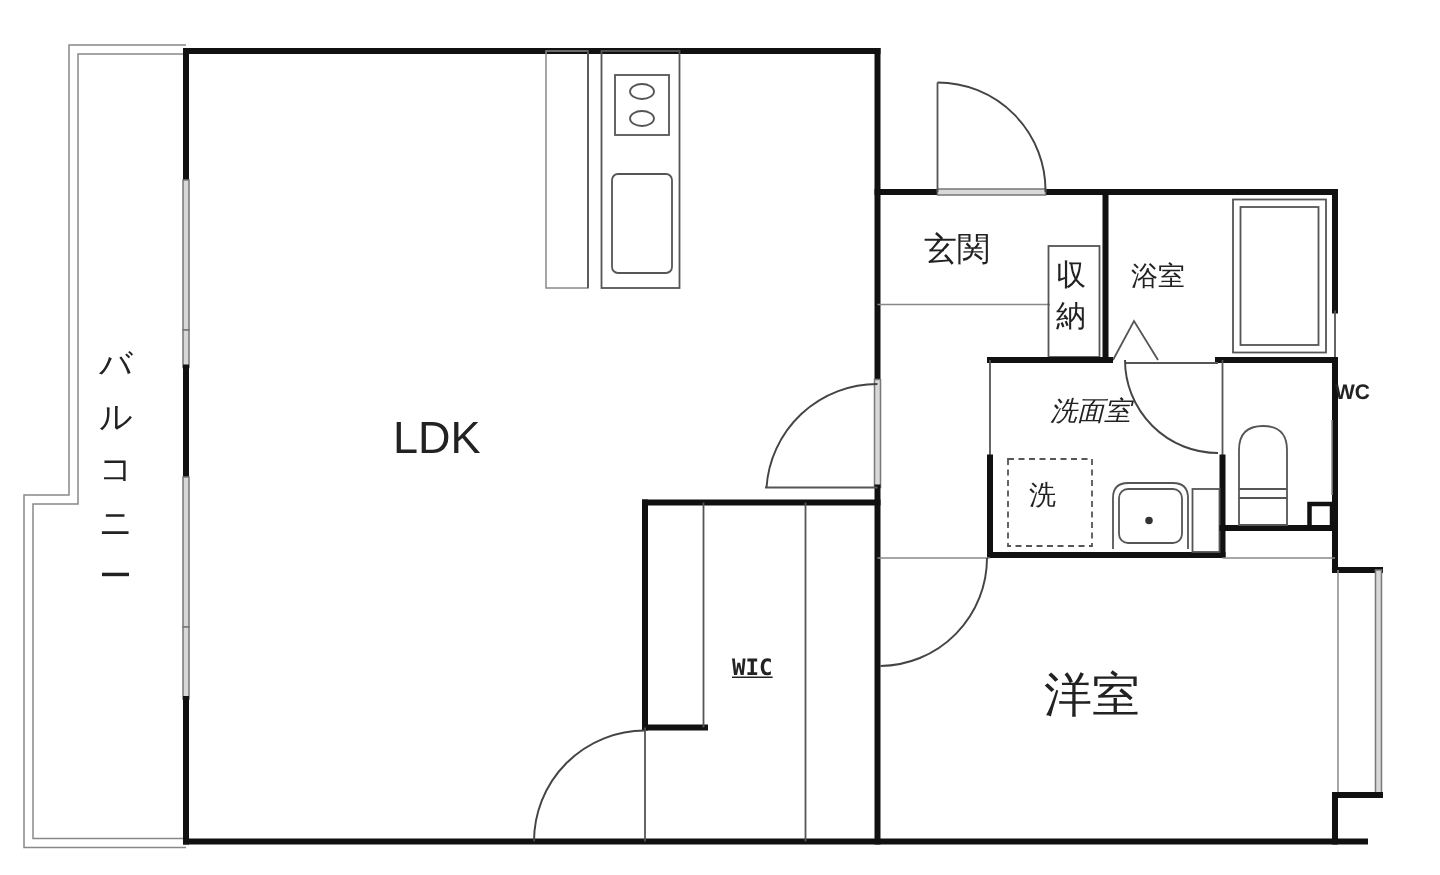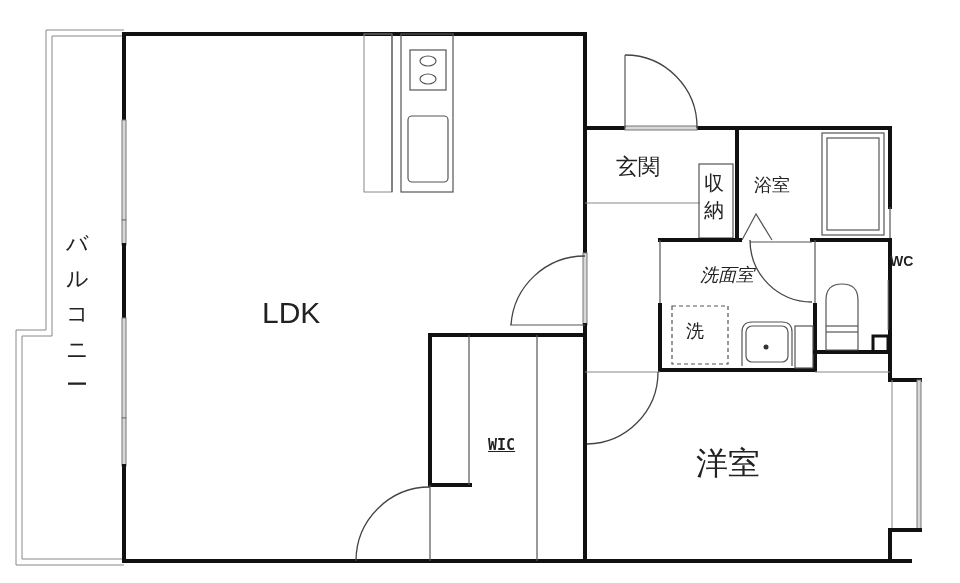--- a/index.html
+++ b/index.html
@@ -5,21 +5,21 @@
   html, body { margin: 0; padding: 0; background: #ffffff; }
   body { width: 960px; height: 583px; position: relative; overflow: hidden; }
   svg { position: absolute; left: 0; top: 0; }
   .wall { stroke: #111; stroke-width: 4; fill: none; stroke-linecap: square; }
   .thin { stroke: #555; stroke-width: 1.2; fill: none; }
   .thinlight { stroke: #888; stroke-width: 1; fill: none; }
   .win { stroke: #777; stroke-width: 1; fill: #d8d8d8; }
   .arc { stroke: #444; stroke-width: 1.3; fill: none; }
   .dash { stroke: #555; stroke-width: 1.2; fill: none; stroke-dasharray: 4 3; }
   .label { position: absolute; color: #222; font-family: "DejaVu Sans", sans-serif; white-space: nowrap; line-height: 1; }
-  .lbl-ldk { left: 262px; top: 278px; font-size: 30px; font-family: "Liberation Sans", sans-serif; margin-top: 20px; }
+  .lbl-ldk { left: 262px; top: 278px; font-size: 30px; font-family: "Liberation Sans", sans-serif; }
   .lbl-genkan { left: 616px; top: 156px; font-size: 22px; }
   .lbl-shuno { left: 703px; top: 170px; font-size: 20px; width: 22px; white-space: normal; text-align: center; line-height: 1.35; }
   .lbl-yokushitsu { left: 754px; top: 176px; font-size: 18px; }
   .lbl-senmen { left: 700px; top: 266px; font-size: 18px; font-style: italic; }
   .lbl-sen { left: 686px; top: 322px; font-size: 18px; }
   .lbl-wc { left: 890px; top: 254px; font-size: 14px; font-weight: bold; font-family: Liberation Sans, sans-serif; }
   .lbl-wic { left: 488px; top: 438px; font-size: 15px; font-weight: bold; font-family: "DejaVu Sans Mono", monospace; text-decoration: underline; }
   .lbl-yoshitsu { left: 696px; top: 450px; font-size: 32px; font-family: Liberation Mono, monospace; }
   .lbl-balcony { left: 66px; top: 226px; font-size: 22px; width: 26px; white-space: normal; text-align: left; line-height: 1.6; }
 </style>

